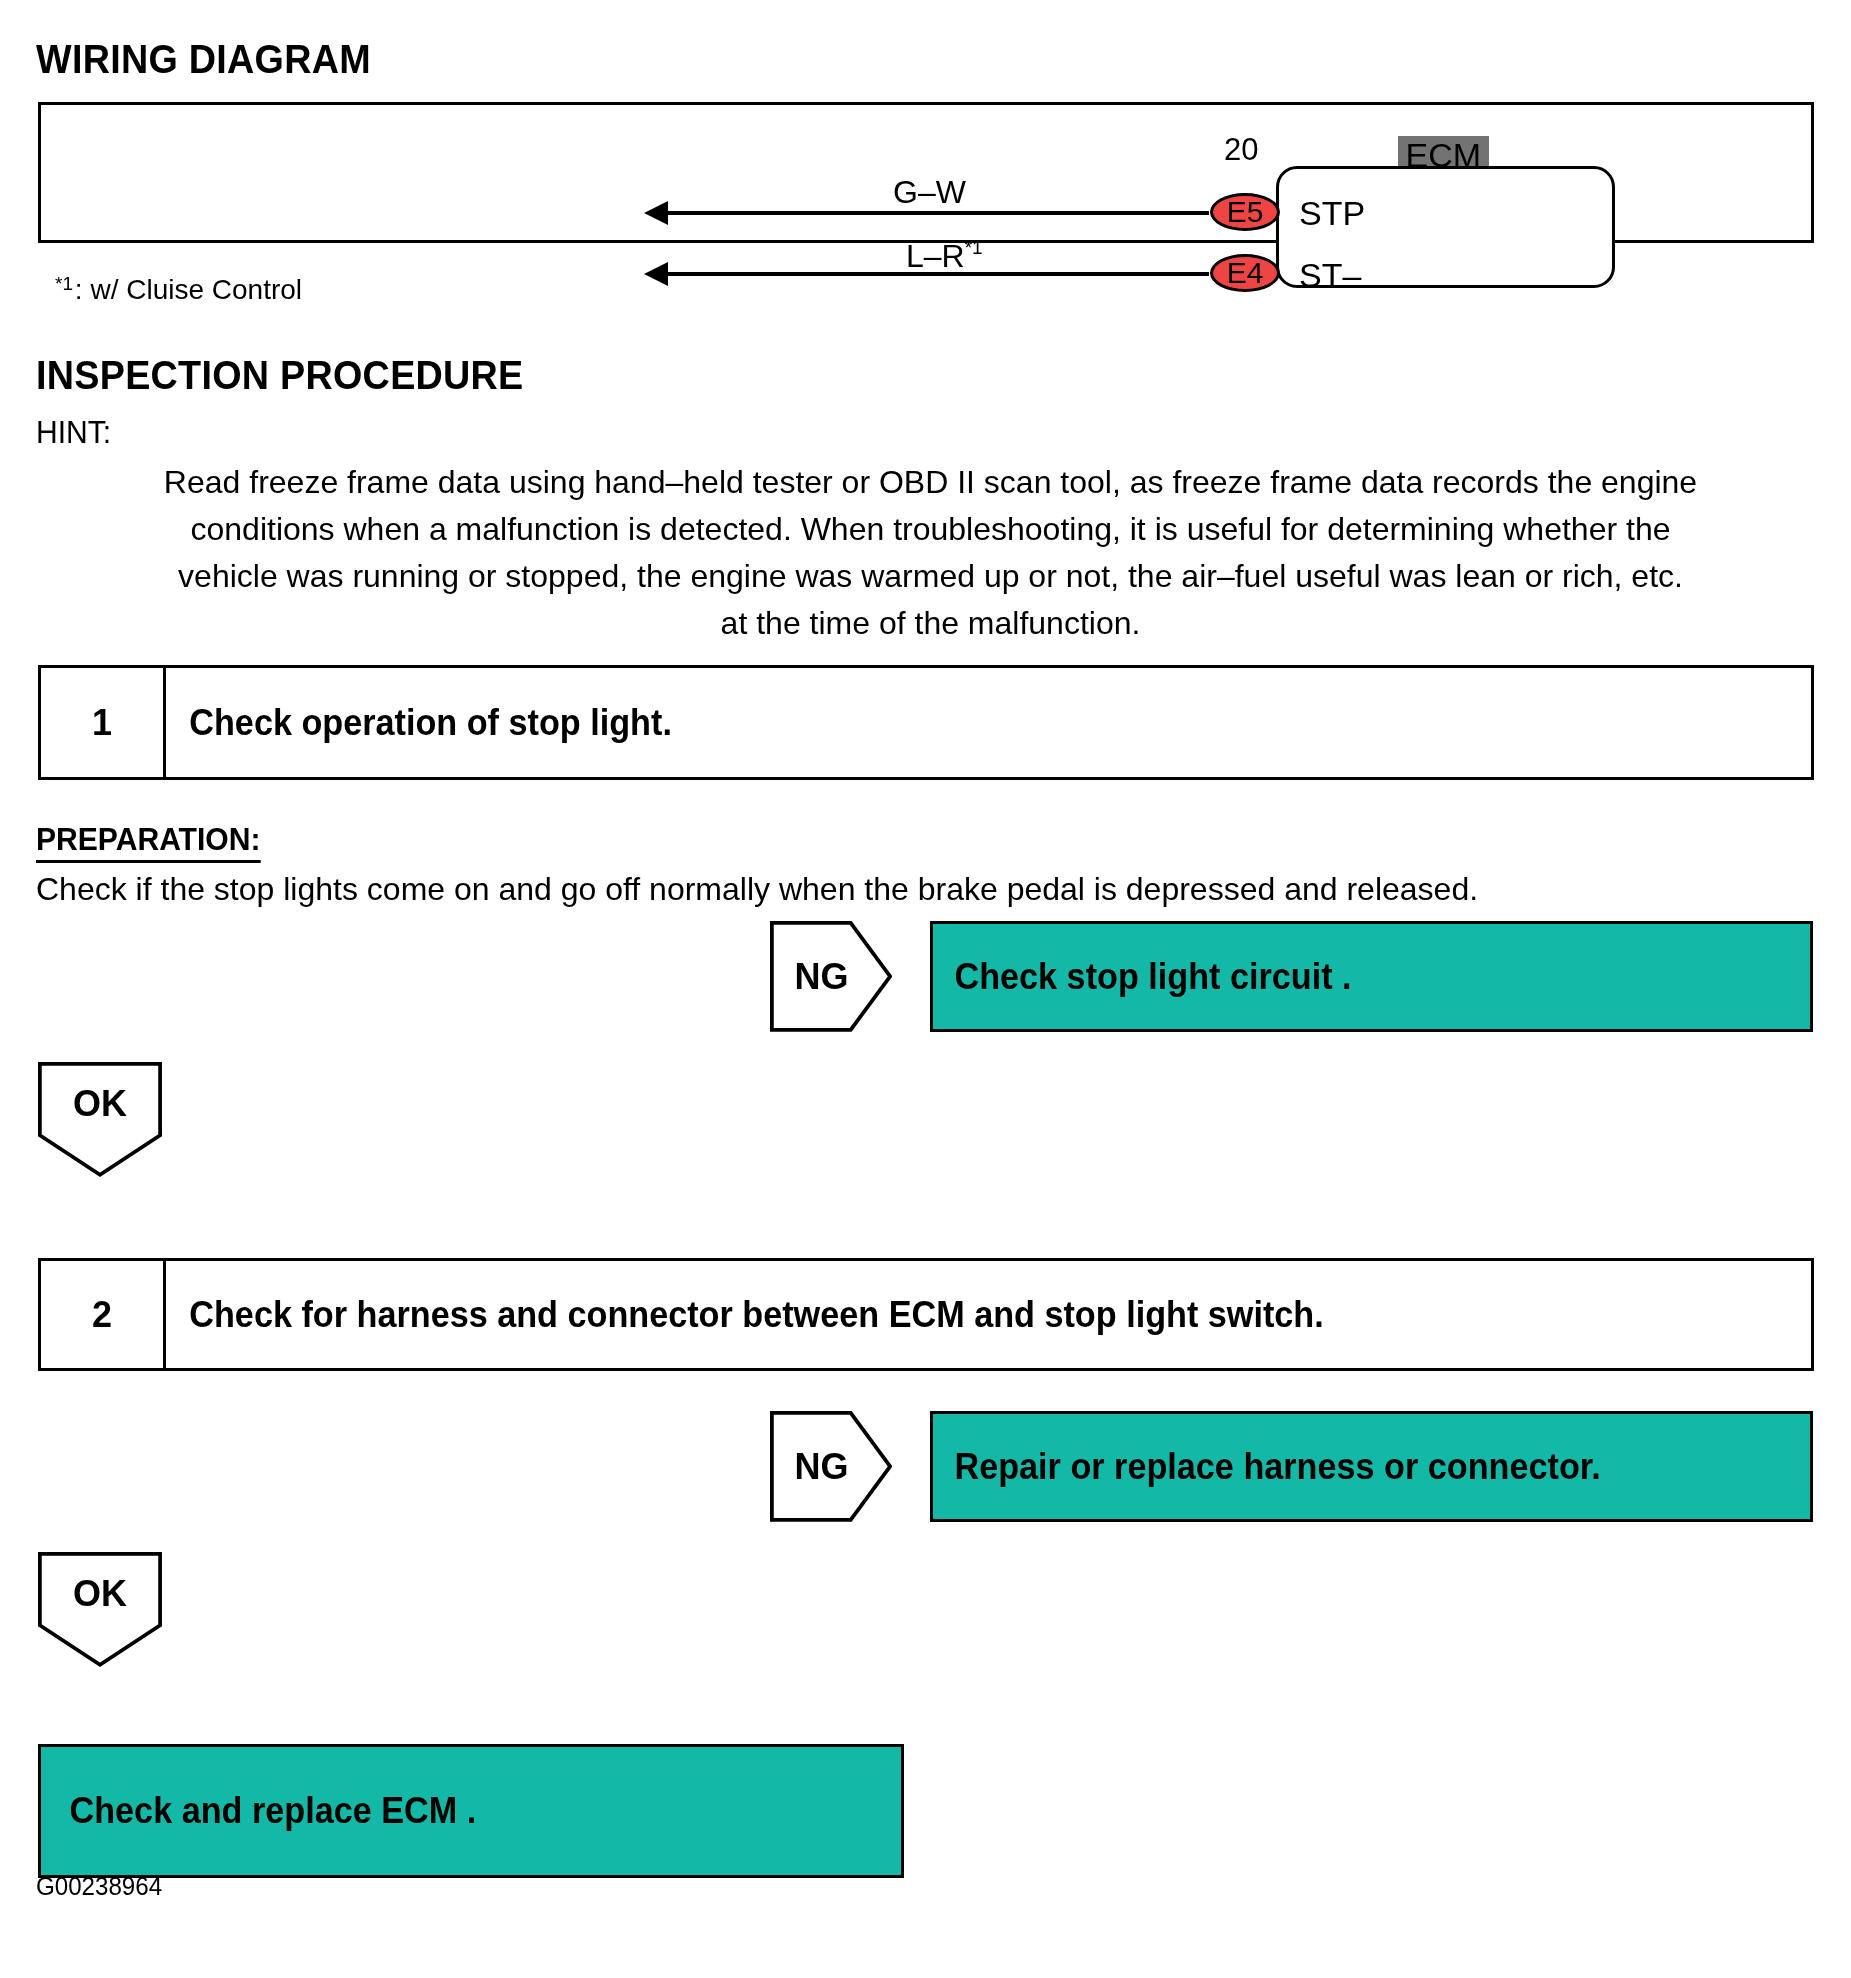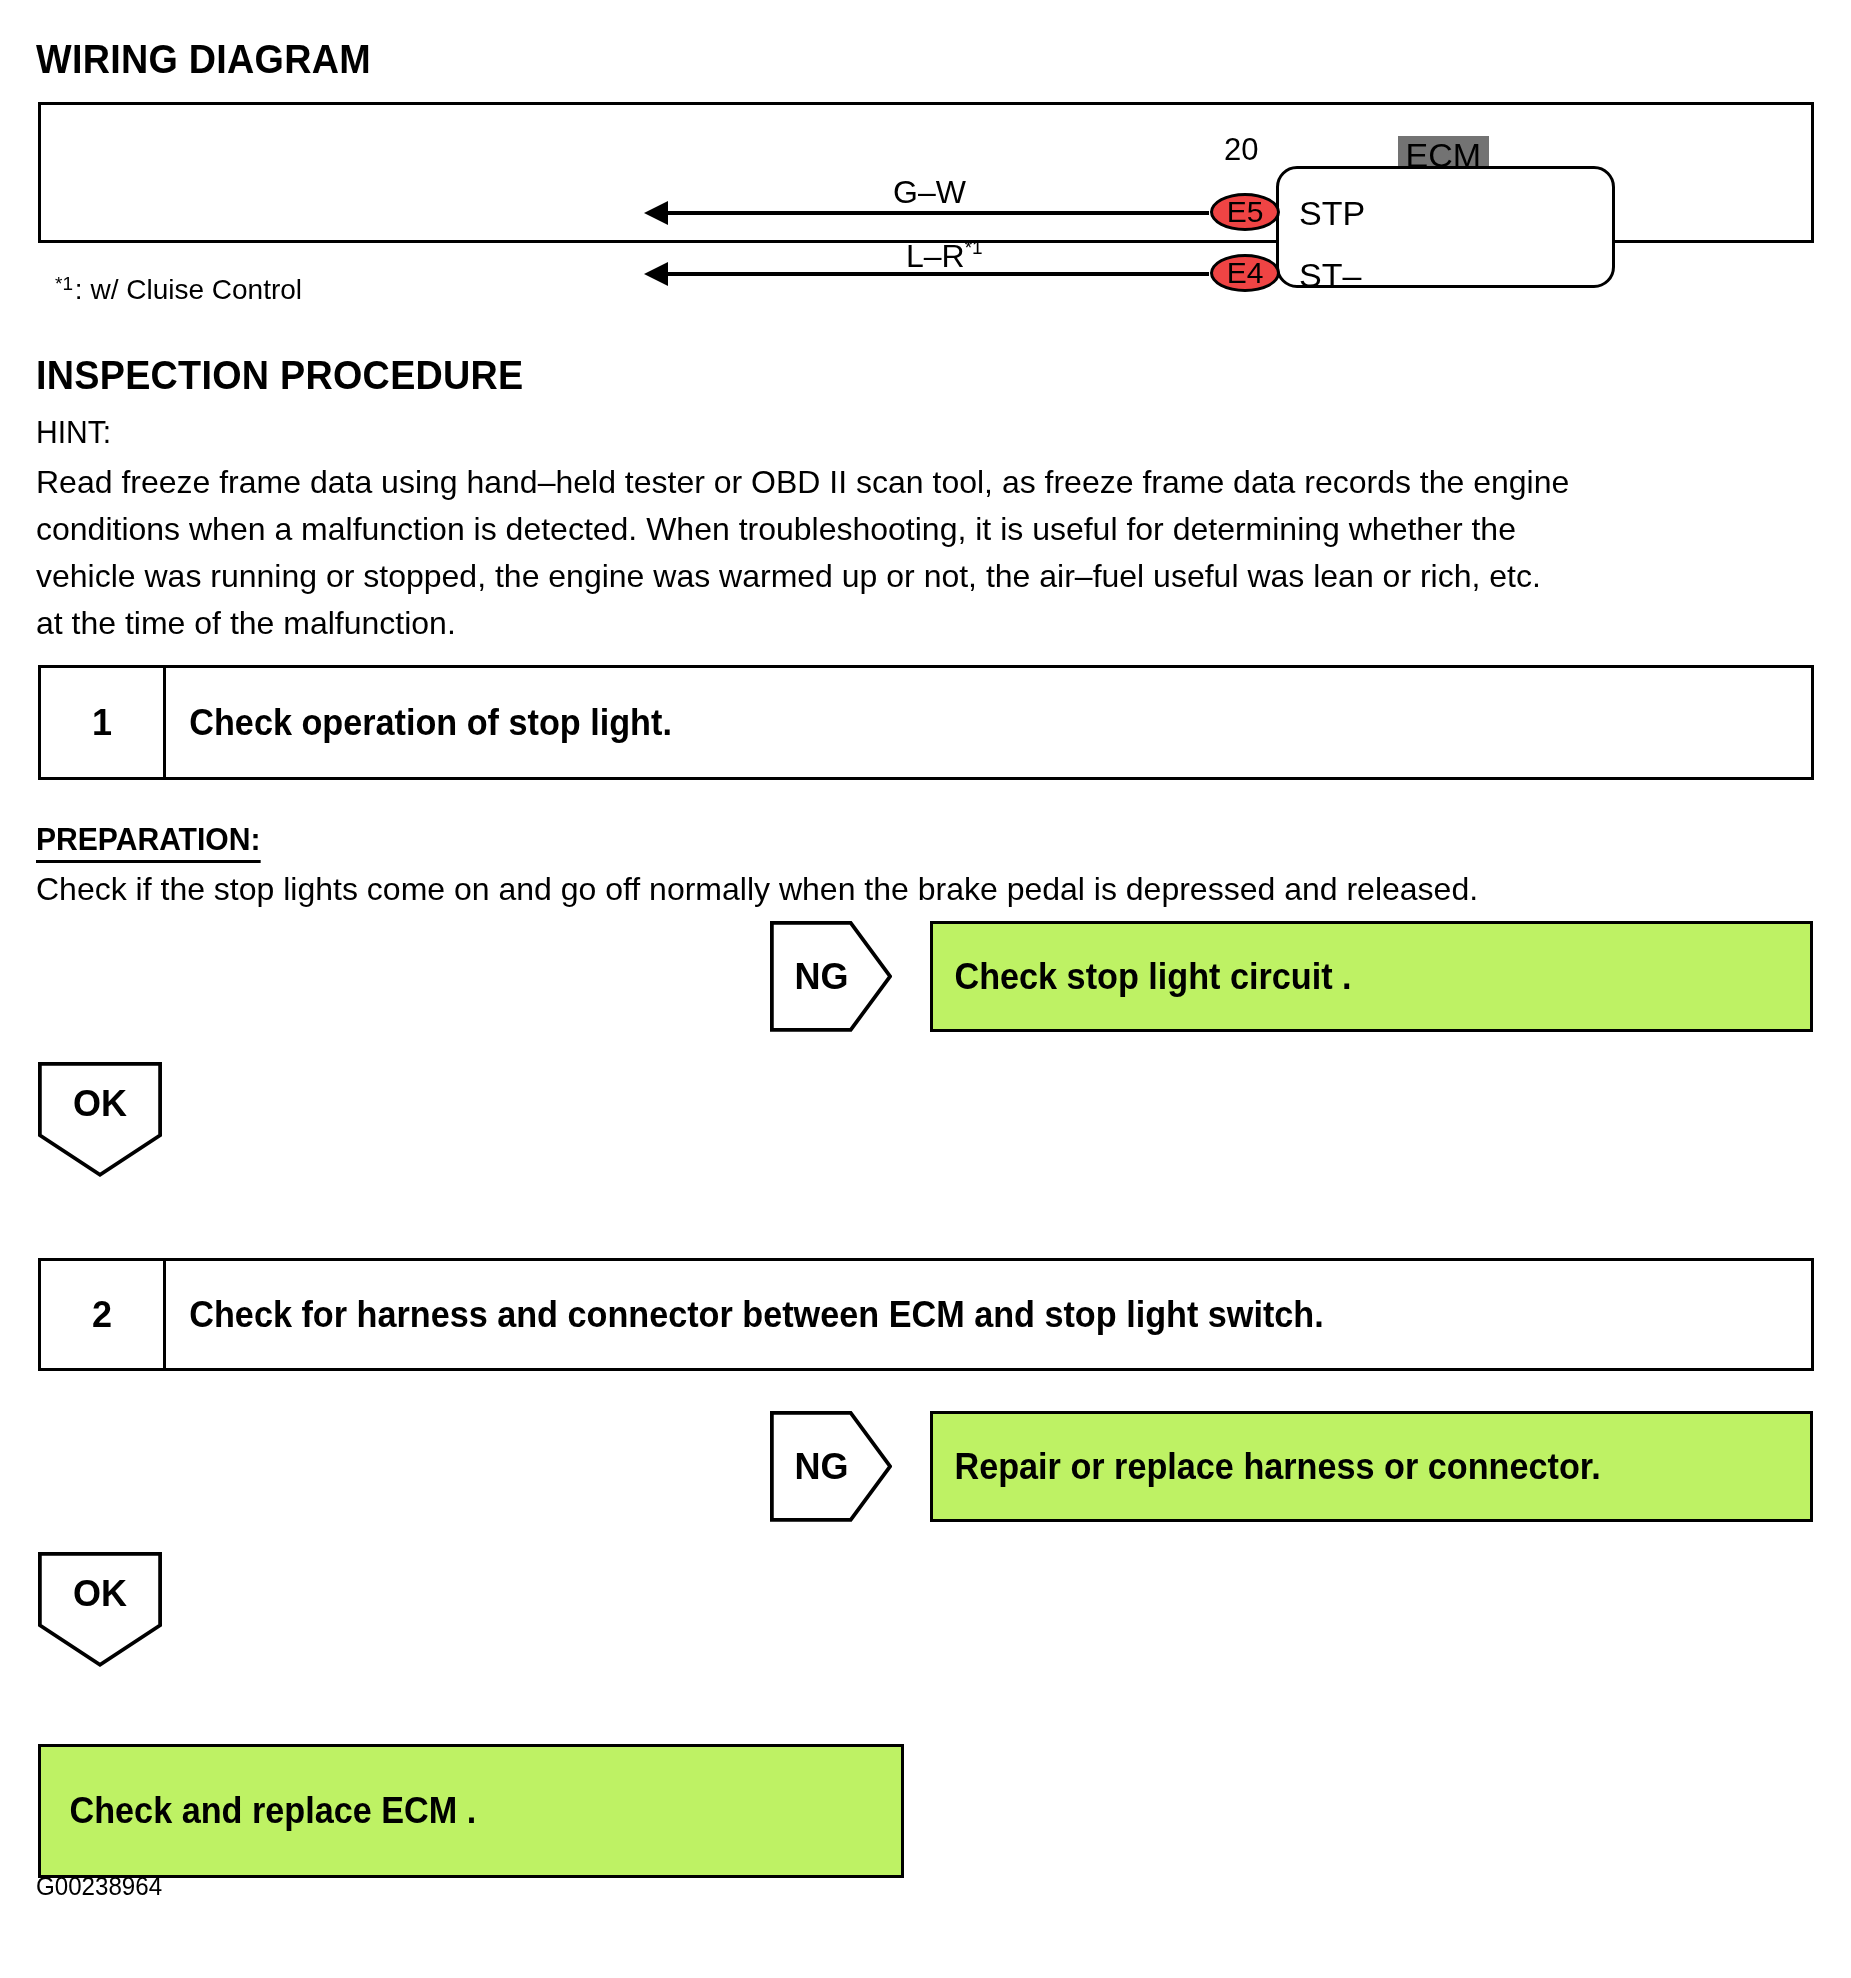--- a/index.html
+++ b/index.html
@@ -136,20 +136,21 @@
     transform: scaleX(0.94);
     transform-origin: left center;
   }
   #hint-body {
     position: absolute;
     left: 36px;
     top: 459px;
     width: 1789px;
     font-size: 32px;
     line-height: 47px;
+    text-align: center;
   }
   #hint-body div { white-space: nowrap; }
 
   
   .step-box {
     position: absolute;
     border: 3.8px solid #000;
     box-sizing: border-box;
     display: flex;
     align-items: center;
@@ -213,21 +214,21 @@
     left: 24.5px;
     top: 50%;
     transform: translateY(-50%);
   }
   .result-box {
     position: absolute;
     border: 3.8px solid #000;
     box-sizing: border-box;
     display: flex;
     align-items: center;
-    background: #bef264;
+    background: #14b8a6;
   }
   .result-text {
     padding-left: 22.6px;
     font-weight: bold;
     font-size: 36px;
     transform: scaleX(0.95);
     transform-origin: left center;
     white-space: nowrap;
   }
 

